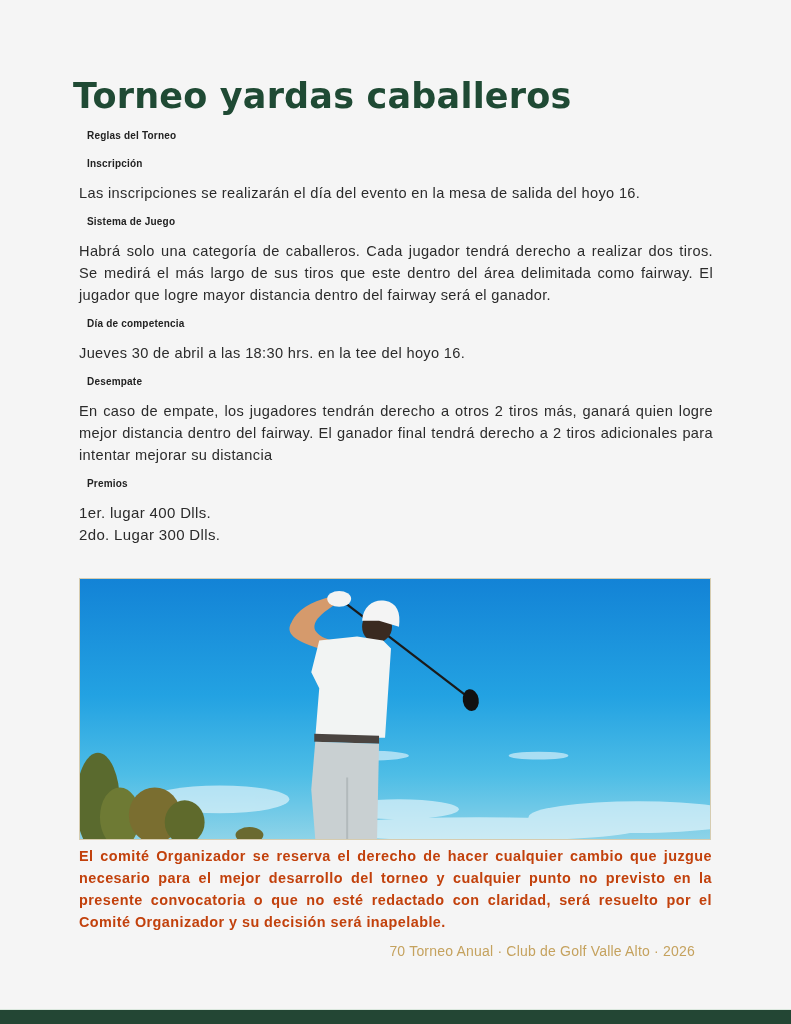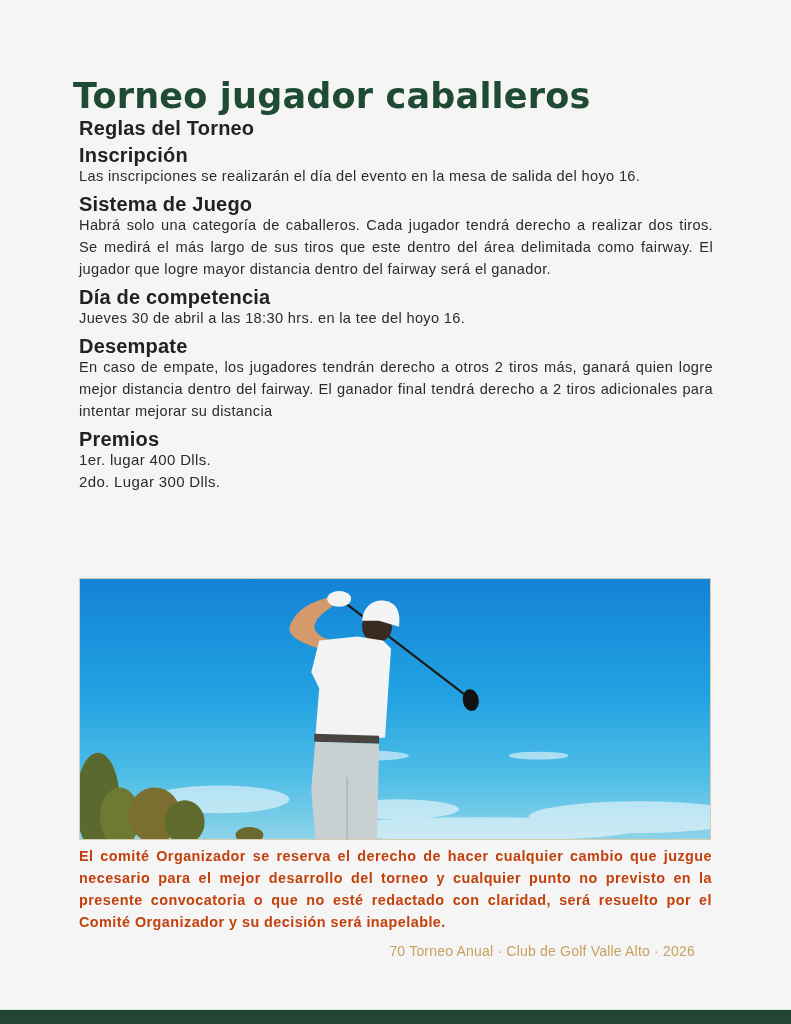--- a/index.html
+++ b/index.html
@@ -30,23 +30,23 @@
       margin: 0 0 0 -6px;
       letter-spacing: 0.2px;
       white-space: nowrap;
     }
     .section {
       margin-bottom: 7px;
     }
     .section h2 {
       font-family: "Liberation Sans", sans-serif;
       font-weight: bold;
-      font-size: 20px;
+      font-size: 10px;
       line-height: 20px;
-      margin: 0;
+      margin: 8px;
       color: #222;
       letter-spacing: 0.2px;
     }
     .section p {
       font-size: 14.6px;
       line-height: 22px;
       margin: 0;
       text-align: justify;
       letter-spacing: 0.35px;
       color: #2b2b2b;
@@ -103,21 +103,21 @@
       width: 791px;
       height: 15px;
       background: #234634;
       border-top: 1px solid #dbe8de;
     }
   </style>
 </head>
 <body>
 
 <div class="page">
-  <h1 class="title">Torneo jugador caballeros</h1>
+  <h1 class="title">Torneo yardas caballeros</h1>
 
   <div class="section">
     <h2>Reglas del Torneo</h2>
   </div>
 
   <div class="section">
     <h2>Inscripción</h2>
     <p>Las inscripciones se realizarán el día del evento en la mesa de salida del hoyo 16.</p>
   </div>
 

